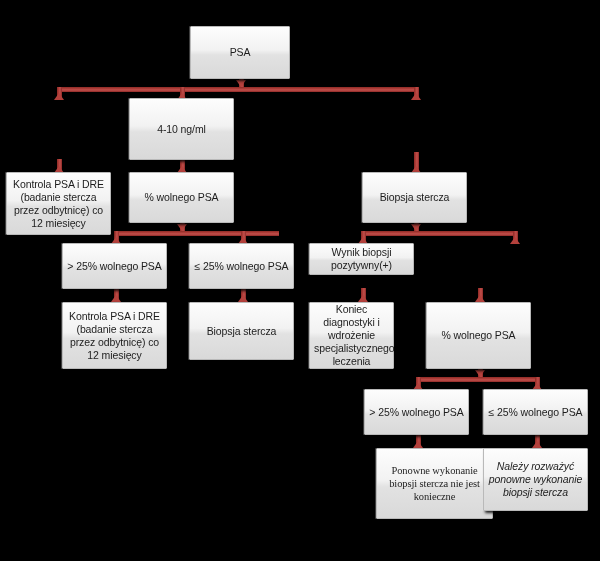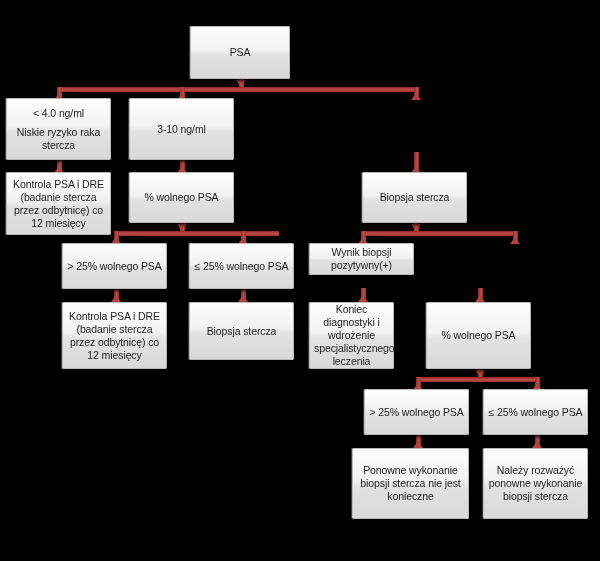--- a/index.html
+++ b/index.html
@@ -127,27 +127,23 @@
   <div class="conn-v" style="left:416px; top:434px; height:14px;"></div>
   <div class="arrowhead" style="left:413px; top:441px;"></div>
 
   <div class="conn-v" style="left:535px; top:434px; height:14px;"></div>
   <div class="arrowhead" style="left:532px; top:441px;"></div>
 
   <div class="node" style="left:190px; top:26px; width:100px; height:53px;">
     <span>PSA</span>
   </div>
 
-  <div class="node" style="left:6px; top:98px; width:105px; height:62px; flex-direction:column; justify-content:center; gap:6px;">
-    <span>&lt; 4.0 ng/ml</span>
-    <span>Niskie ryzyko raka stercza</span>
-  </div>
 
   <div class="node" style="left:129px; top:98px; width:105px; height:62px; flex-direction:column; justify-content:center; gap:6px;">
-    <span>3-10 ng/ml</span>
+    <span>4-10 ng/ml</span>
   </div>
 
 
   <div class="node" style="left:6px; top:172px; width:105px; height:63px;">
     <span>Kontrola PSA i DRE (badanie stercza przez odbytnicę) co 12 miesięcy</span>
   </div>
 
   <div class="node" style="left:129px; top:172px; width:105px; height:51px;">
     <span>% wolnego PSA</span>
   </div>
@@ -186,21 +182,21 @@
   </div>
 
   <div class="node" style="left:364px; top:389px; width:105px; height:46px;">
     <span>&gt; 25% wolnego PSA</span>
   </div>
 
   <div class="node" style="left:483px; top:389px; width:105px; height:46px;">
     <span>≤  25% wolnego PSA</span>
   </div>
 
-  <div class="node" style="left:352px; top:448px; width:117px; height:71px;">
+  <div class="node" style="left:376px; top:448px; width:117px; height:71px;font-family:Liberation Serif, serif;">
     <span>Ponowne wykonanie biopsji stercza nie jest konieczne</span>
   </div>
 
-  <div class="node" style="left:483px; top:448px; width:105px; height:71px;">
+  <div class="node" style="left:483px; top:448px; width:105px; height:63px;font-style:italic;">
     <span>Należy rozważyć ponowne wykonanie biopsji stercza</span>
   </div>
 
 </div>
 
 </body></html>

